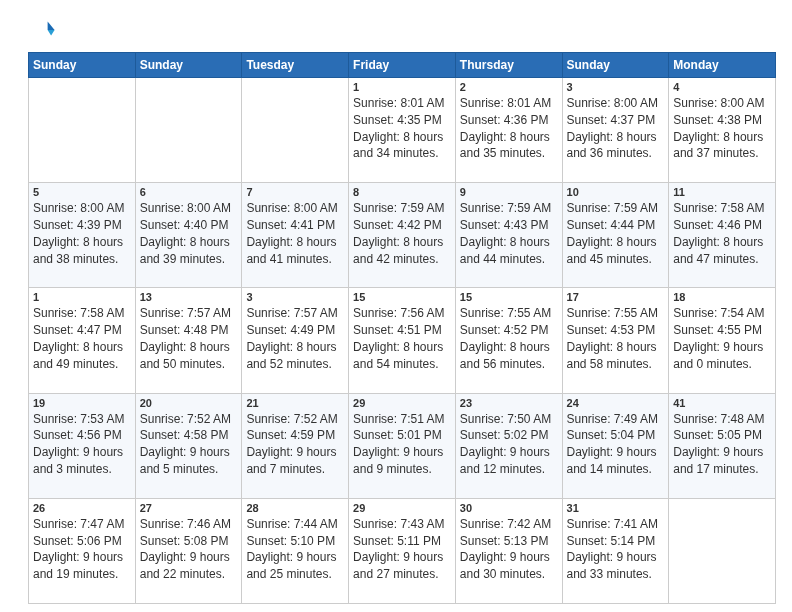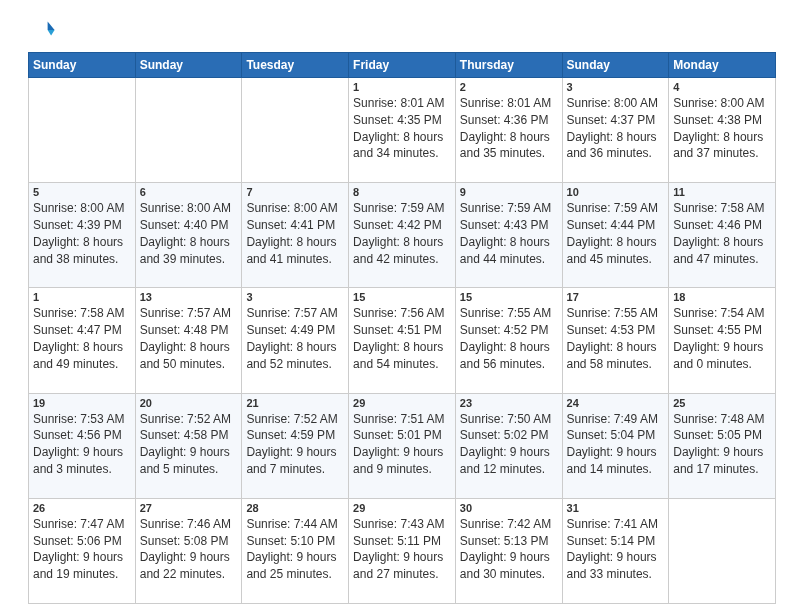--- a/index.html
+++ b/index.html
@@ -231,21 +231,21 @@
           </td>
           <td>
             <span class="day-number">23</span>
             <div class="day-info">Sunrise: 7:50 AM<br>Sunset: 5:02 PM<br>Daylight: 9 hours and 12 minutes.</div>
           </td>
           <td>
             <span class="day-number">24</span>
             <div class="day-info">Sunrise: 7:49 AM<br>Sunset: 5:04 PM<br>Daylight: 9 hours and 14 minutes.</div>
           </td>
           <td>
-            <span class="day-number">25</span>
+            <span class="day-number">41</span>
             <div class="day-info">Sunrise: 7:48 AM<br>Sunset: 5:05 PM<br>Daylight: 9 hours and 17 minutes.</div>
           </td>
         </tr>
         <tr>
           <td>
             <span class="day-number">26</span>
             <div class="day-info">Sunrise: 7:47 AM<br>Sunset: 5:06 PM<br>Daylight: 9 hours and 19 minutes.</div>
           </td>
           <td>
             <span class="day-number">27</span>

